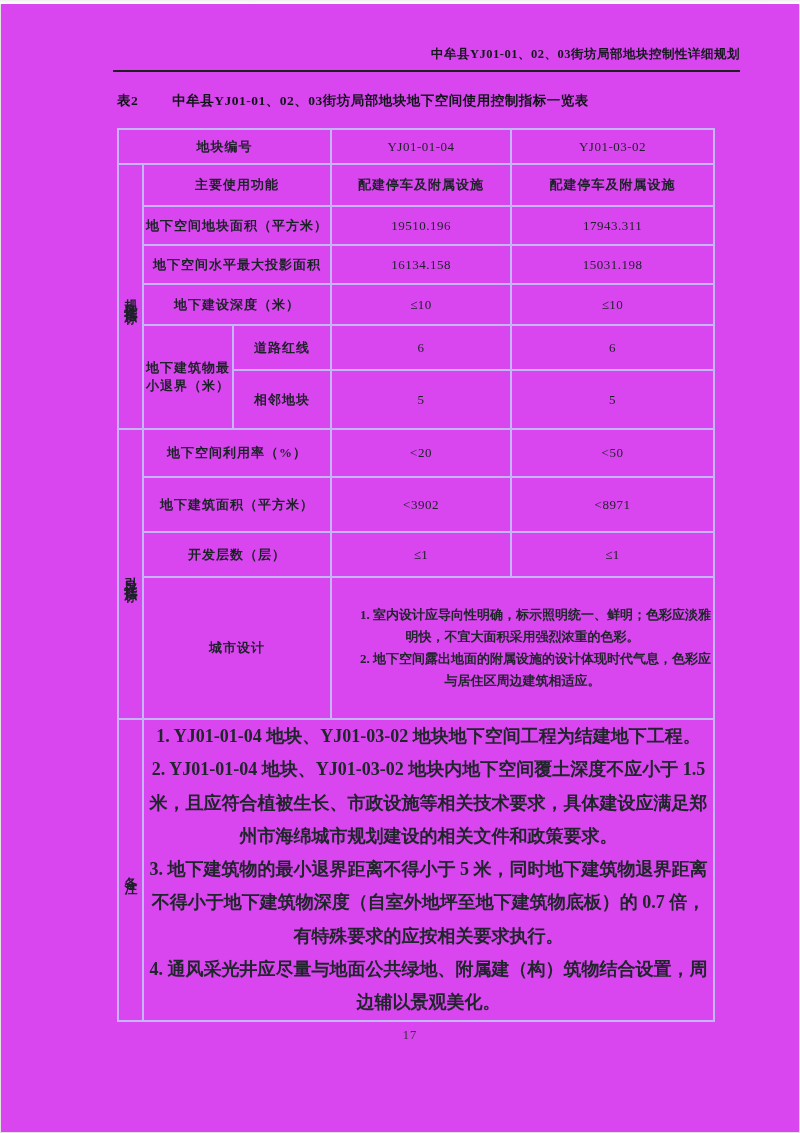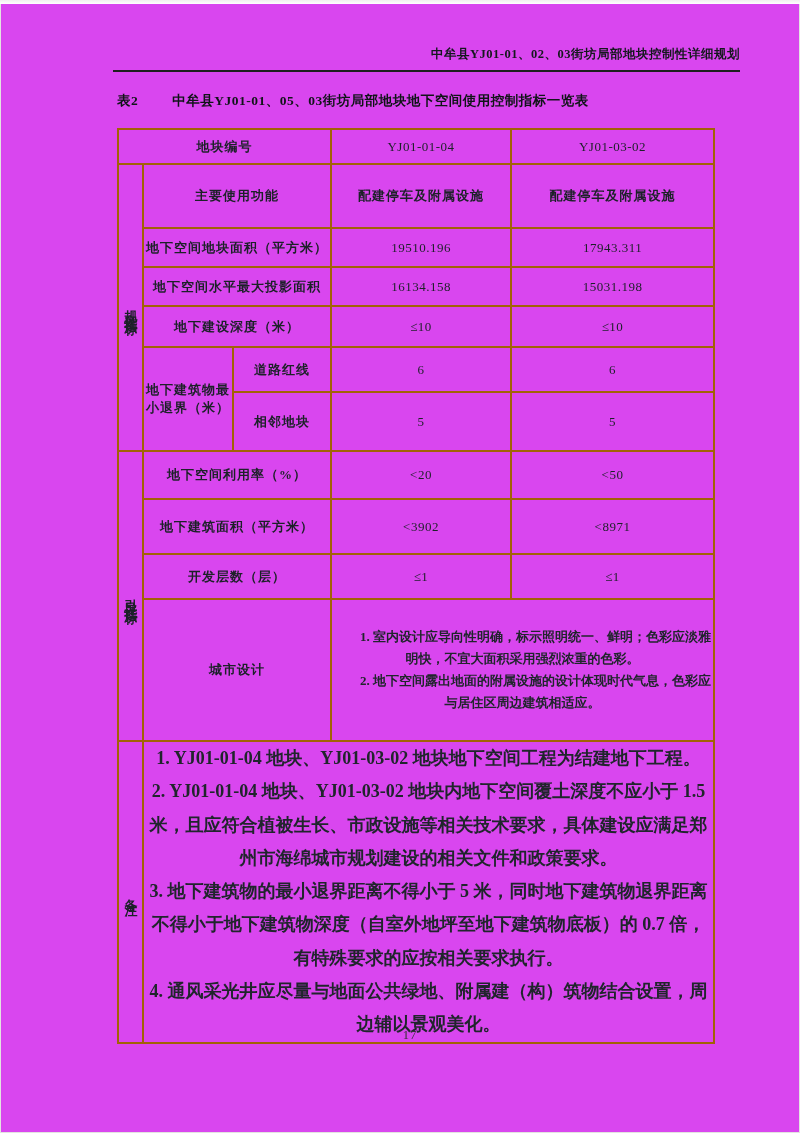--- a/index.html
+++ b/index.html
@@ -32,21 +32,21 @@
     letter-spacing:0.5px;
   }
   .caption .cap-label { margin-right:34px; }
   
   table.spec {
     position:absolute; left:117px; top:128px;
     width:596px;
     border-collapse:collapse; table-layout:fixed;
   }
   table.spec td {
-    border:2px solid #a16207;
+    border:2px solid #c4b5fd;
     text-align:center; vertical-align:middle;
     font-size:13px; padding:0 2px;
     color:#1c2128;
   }
   td.lbl { font-weight:bold; letter-spacing:1px; color:#14181d; }
   td.val { font-family:"Liberation Serif","DejaVu Serif",serif; letter-spacing:0.5px;border-radius:6px; }
   td.group-vert {
     font-weight:bold; color:#14181d;
     writing-mode:vertical-rl; text-orientation:upright;
     letter-spacing:3px; font-size:13px;
@@ -81,40 +81,40 @@
 </style>
 </head>
 <body>
 
 <div class="page">
   <div class="scan-edge-top"></div>
 
   <div class="running-header">中牟县YJ01-01、02、03街坊局部地块控制性详细规划</div>
 
   <div class="caption">
-    <span class="cap-label">表2</span><span>中牟县YJ01-01、05、03街坊局部地块地下空间使用控制指标一览表</span>
+    <span class="cap-label">表2</span><span>中牟县YJ01-01、02、03街坊局部地块地下空间使用控制指标一览表</span>
   </div>
 
   <table class="spec">
     <colgroup>
       <col style="width:25px">
         <col style="width:90px">
         <col style="width:98px">
         <col style="width:180px">
         <col style="width:203px">
     </colgroup>
     <tbody>
 
       <tr style="height:35px">
         <td colspan="3" class="lbl">地块编号</td>
         <td class="val">YJ01-01-04</td>
         <td class="val">YJ01-03-02</td>
       </tr>
 
-      <tr style="height:64px">
+      <tr style="height:42px">
         <td rowspan="6" class="group-vert">规定性指标</td>
         <td colspan="2" class="lbl">主要使用功能</td>
         <td class="lbl">配建停车及附属设施</td>
         <td class="lbl">配建停车及附属设施</td>
       </tr>
 
       <tr style="height:39px">
         <td colspan="2" class="lbl">地下空间地块面积（平方米）</td>
         <td class="val">19510.196</td>
         <td class="val">17943.311</td>

